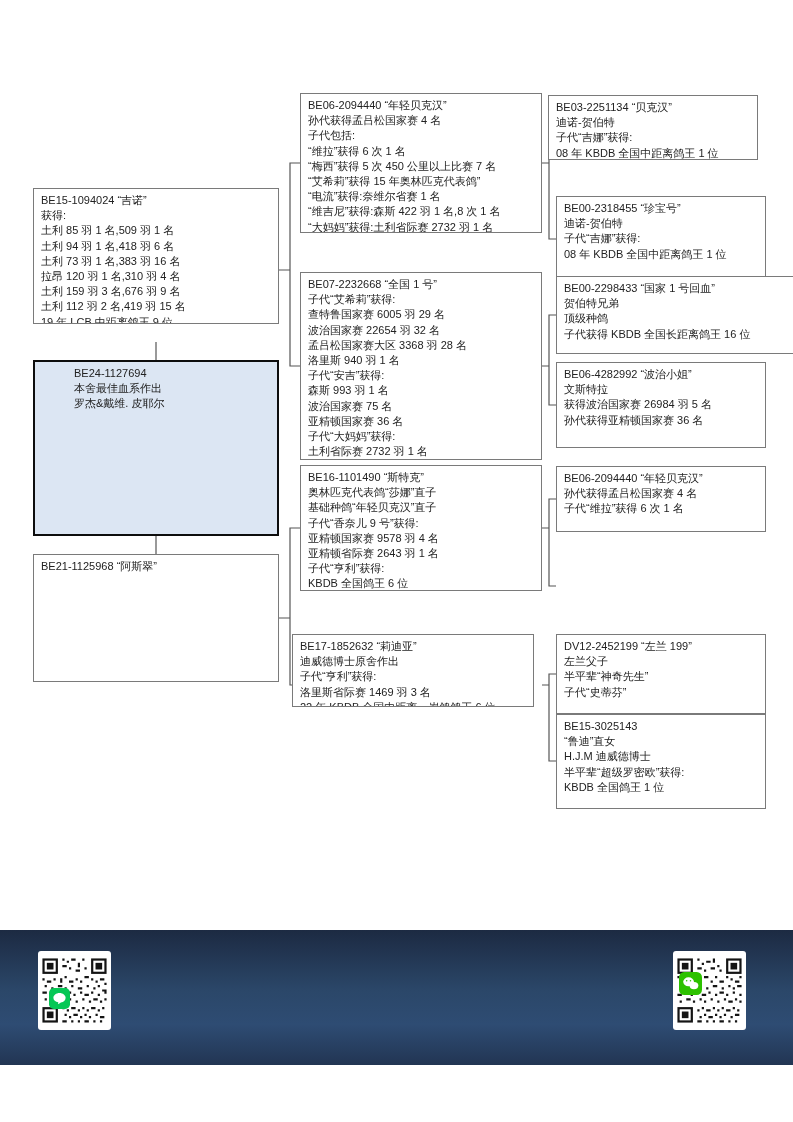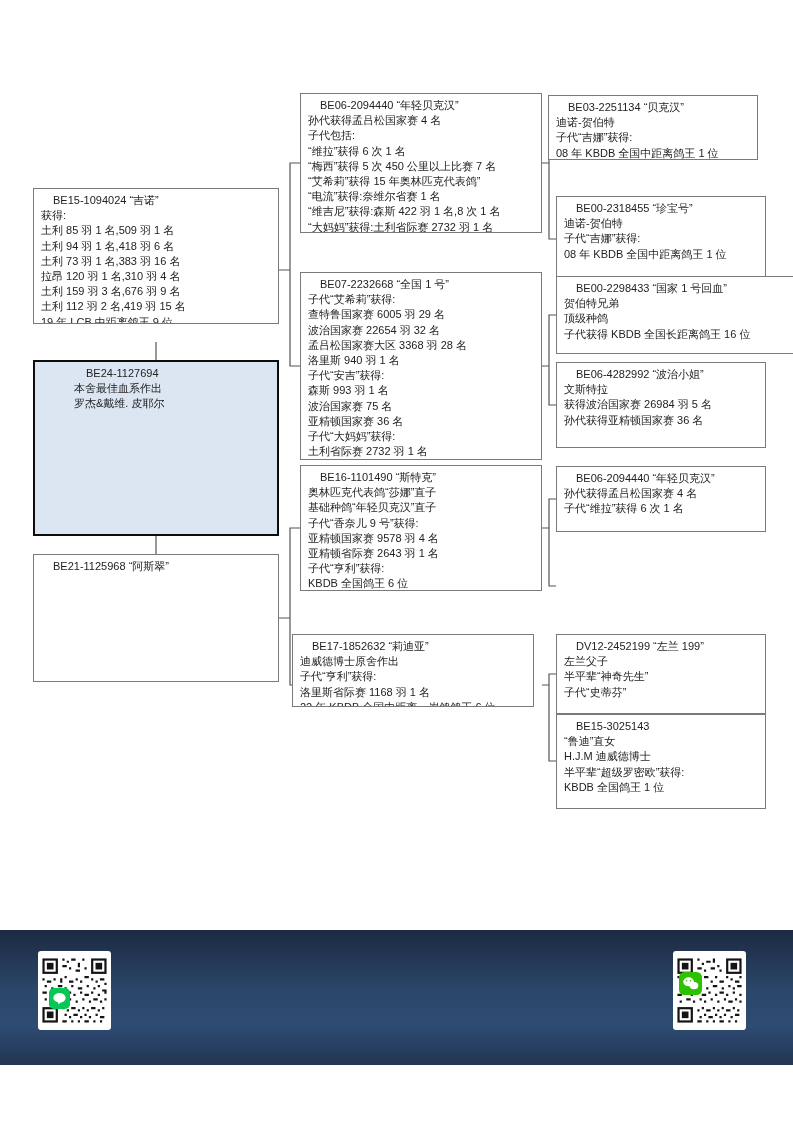--- a/index.html
+++ b/index.html
@@ -7,21 +7,21 @@
     width:793px;height:1122px;position:relative;background:#ffffff;
     font-family:"Liberation Sans",sans-serif;color:#1c1c1c;overflow:hidden;
   }
   .stage{position:absolute;inset:0;}
   
   .pbox{
     position:absolute;background:#ffffff;border:1px solid #7a7a7a;
     padding:4px 7px;font-size:11px;line-height:15.2px;box-sizing:border-box;
     overflow:hidden;color:#222;
   }
-  .pbox .ptitle{white-space:nowrap;margin-left:12px;}
+  .pbox .ptitle{white-space:nowrap;}
   .pbox.subject{
     background:#dce6f3;border:2px solid #0d0d0d;padding-left:39px;
   }
   .pline{white-space:nowrap;}
   
   .connectors{position:absolute;left:0;top:0;pointer-events:none;}
   
   .footer{
     position:absolute;left:0;top:930px;width:793px;height:135px;
     background:linear-gradient(180deg,#1c2a42 0%,#2b4769 45%,#2e4c73 70%,#223553 100%);
@@ -120,21 +120,21 @@
         <div class="pline">子代“亨利”获得:</div>
         <div class="pline">KBDB 全国鸽王 6 位</div>
       </div>
   </div>
 
   <div class="pbox" style="left:292px;top:634px;width:242px;height:73px">
     <div class="ptitle">BE17-1852632  “莉迪亚”</div>
     <div>
         <div class="pline">迪威德博士原舍作出</div>
         <div class="pline">子代“亨利”获得:</div>
-        <div class="pline">洛里斯省际赛 1168 羽 1 名</div>
+        <div class="pline">洛里斯省际赛 1469 羽 3 名</div>
         <div class="pline">22 年 KBDB 全国中距离一岁鸽鸽王 6 位</div>
         <div class="pline">子代“乔治”获得 15 次前 1/10 名内</div>
       </div>
   </div>
 
   <div class="pbox" style="left:548px;top:95px;width:210px;height:65px">
     <div class="ptitle">BE03-2251134  “贝克汉”</div>
     <div>
         <div class="pline">迪诺-贺伯特</div>
         <div class="pline">子代“吉娜”获得:</div>

